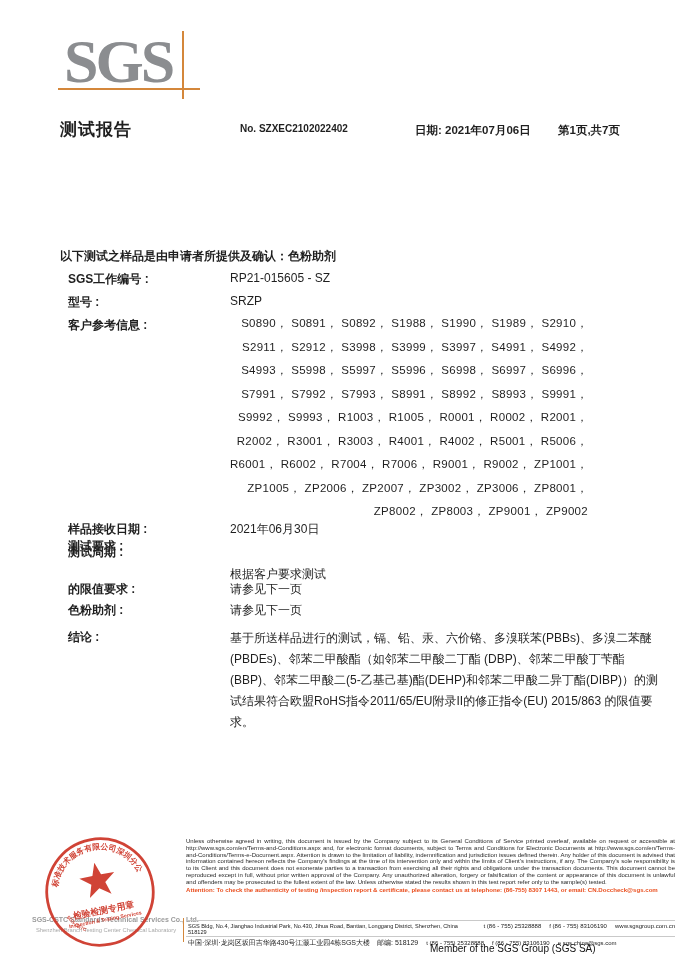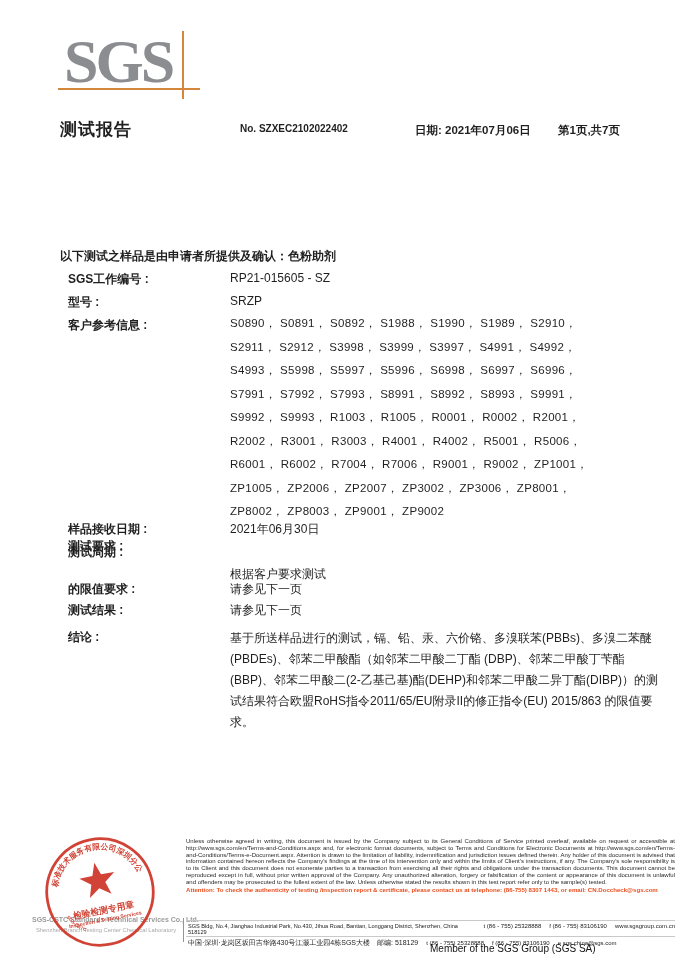--- a/index.html
+++ b/index.html
@@ -23,21 +23,21 @@
   .hdr-date { left:415px; top:123px; font-size:11.5px; font-weight:600; }
   .hdr-page { left:558px; top:123px; font-size:11.5px; font-weight:600; }
 
   .applicant-name { left:60px; top:158px; font-size:12.5px; font-weight:600; }
   .applicant-addr { left:60px; top:184px; font-size:12.5px; font-weight:600; }
 
   .intro { left:60px; top:248px; font-size:12px; font-weight:600; }
 
   .flabel { left:60px; font-size:12px; font-weight:600;margin-left:8px; }
   .fvalue { left:230px; font-size:12px; }
-  .codes  { left:230px; font-size:11.5px; line-height:23.5px; white-space:pre-line; letter-spacing:0.3px; }
+  .codes  { left:230px; font-size:11.5px; line-height:23.5px; white-space:pre-line; letter-spacing:0.3px;text-align:right; }
   .conclusion-val { left:230px; width:436px; font-size:12px; line-height:21px; }
 
   
   .fineprint { left:186px; top:838px; width:489px; font-size:6px; line-height:6.8px;
                text-align:justify; color:#2a2a2a; }
   .attention { color:#ea4f1f; font-weight:700; font-size:6.1px; line-height:6.9px; margin-top:1px; }
   .addr-block { left:186px; top:920px; width:489px; }
   .addr-row { display:flex; align-items:baseline; border-top:1px solid #c9c9c9; padding:1.5px 0 1px 2px; color:#222; }
   .addr-row .a-main { font-size:5.6px; }
   .addr-row.cn .a-main { font-size:7px; }
@@ -88,25 +88,25 @@
   <div class="abs fvalue" style="top:521px">2021年06月30日</div>
 
   <div class="abs flabel" style="top:544px">测试周期 :</div>
 
   <div class="abs flabel" style="top:538px">测试要求 :</div>
   <div class="abs fvalue" style="top:566px">根据客户要求测试</div>
 
   <div class="abs flabel" style="top:581px">的限值要求 :</div>
   <div class="abs fvalue" style="top:581px">请参见下一页</div>
 
-  <div class="abs flabel" style="top:602px">测试结果 :</div>
+  <div class="abs flabel" style="top:602px">色粉助剂 :</div>
   <div class="abs fvalue" style="top:602px">请参见下一页</div>
 
   <div class="abs flabel" style="top:629px">结论 :</div>
-  <div class="abs conclusion-val" style="top:628px">基于所送样品进行的测试，镉、铅、汞、六价铬、多溴联苯(PBBs)、多溴二苯醚(PBDEs)、邻苯二甲酸酯（如邻苯二甲酸二丁酯 (DBP)、邻苯二甲酸丁苄酯(BBP)、邻苯二甲酸二(2-乙基己基)酯(DEHP)和邻苯二甲酸二异丁酯(DIBP)）的测试结果符合欧盟RoHS指令2011/65/EU附录II的修正指令(EU) 2015/863 的限值要求。</div>
+  <div class="abs conclusion-val" style="top:628px">基于所送样品进行的测试，镉、铅、汞、六价铬、多溴联苯(PBBs)、多溴二苯醚(PBDEs)、邻苯二甲酸酯（如邻苯二甲酸二丁酯 (DBP)、邻苯二甲酸丁苄酯(BBP)、邻苯二甲酸二(5-乙基己基)酯(DEHP)和邻苯二甲酸二异丁酯(DIBP)）的测试结果符合欧盟RoHS指令2011/65/EU附录II的修正指令(EU) 2015/863 的限值要求。</div>
 
   <div class="abs co-line1">SGS-CSTC Standards Technical Services Co., Ltd.</div>
   <div class="abs co-line2">Shenzhen Branch Testing Center Chemical Laboratory</div>
 
   <svg class="abs stamp" viewBox="0 0 120 120">
     <defs>
       <path id="arcTop" d="M 15.6,48.1 A 46,46 0 0 1 104.4,48.1"></path>
       <path id="arcBottom" d="M 18,76 A 45,45 0 0 0 102,76"></path>
     </defs>
     <circle cx="60" cy="60" r="57" fill="none" stroke="#cd3425" stroke-width="3"></circle>

